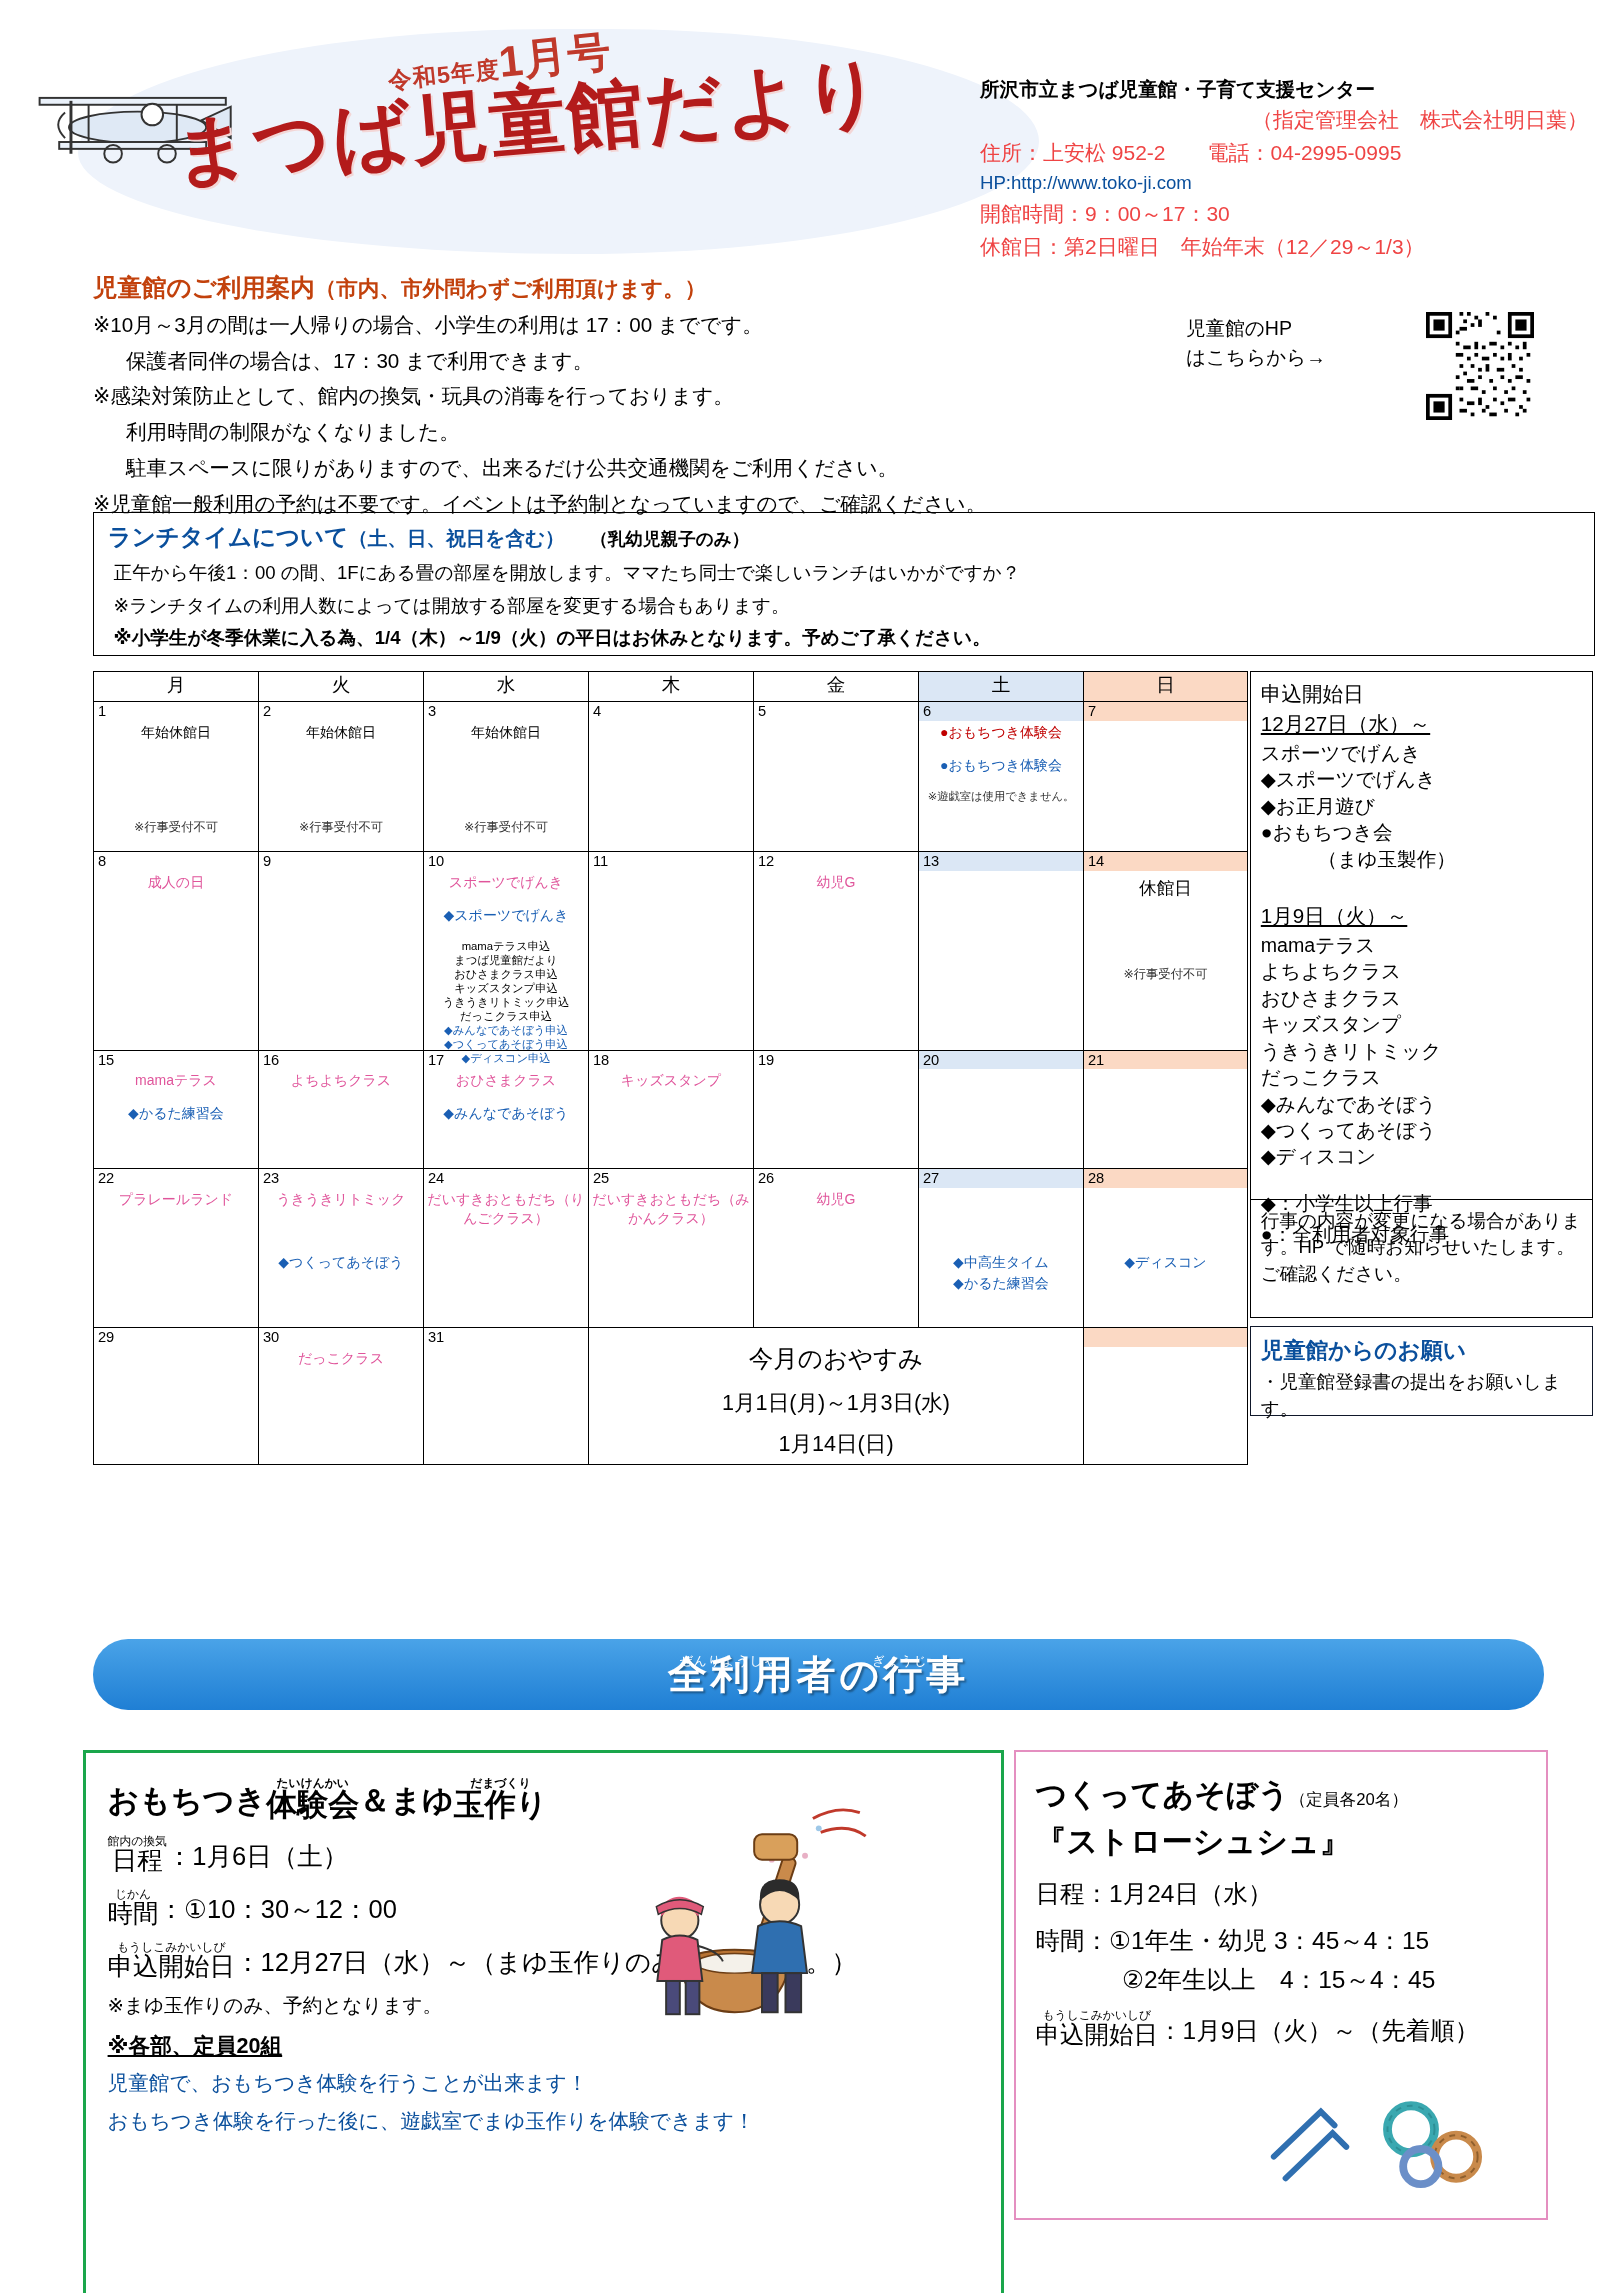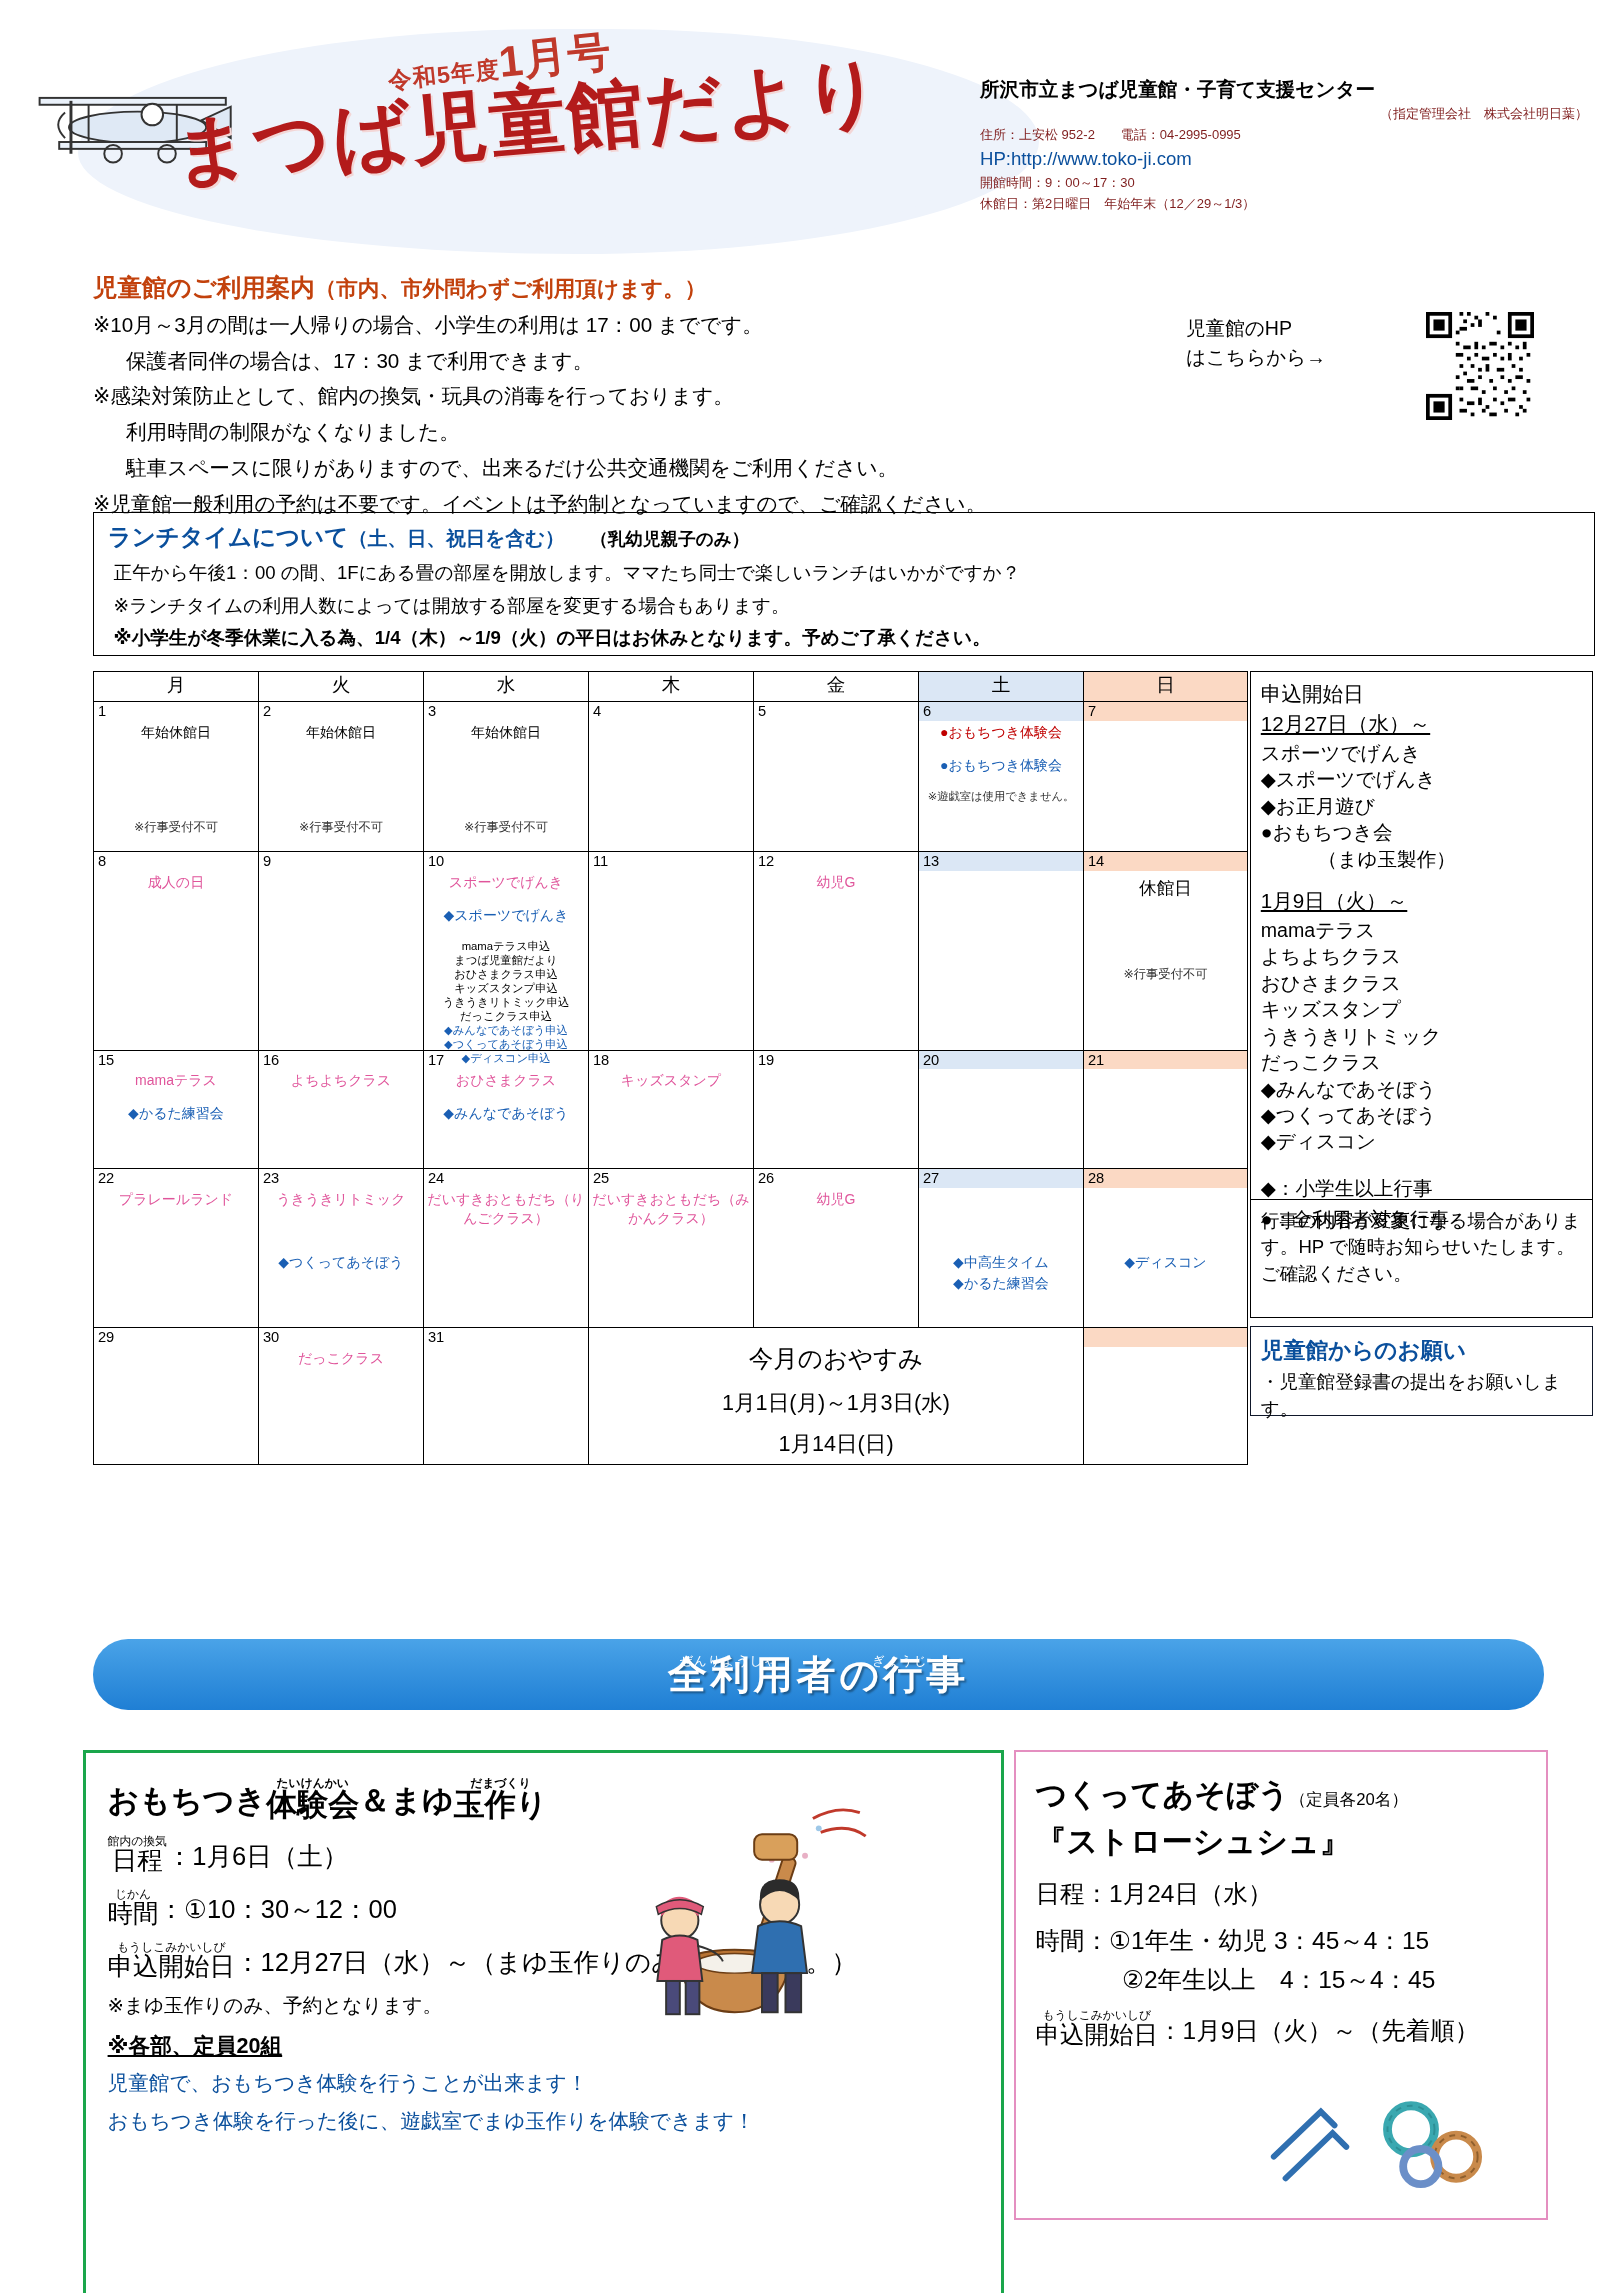--- a/index.html
+++ b/index.html
@@ -36,21 +36,21 @@
     position:absolute;left:172px;top:71px;
     font-size:76px;font-weight:bold;color:#b31b1b;
     letter-spacing:2px;
     transform:rotate(-5deg);
     text-shadow:2px 2px 0 #f3d6d6;
     white-space:nowrap;
   }
 
   .hdr-right{position:absolute;left:980px;top:74px;width:608px;color:#0a4f9c;font-size:18.6px;line-height:1.55;}
   .hdr-right .l1{color:#000;font-weight:bold;font-size:19.6px;}
-  .hdr-right .l2{color:#7f1d1d;font-size:13px;}
+  .hdr-right .l2{color:#ef4444;font-size:21px;}
 
   
   .info{position:absolute;left:93px;top:271px;width:1176px;}
   .info h2{margin:0;font-size:24.5px;font-weight:bold;color:#c2410c;}
   .info h2 .sub{font-size:21.6px;}
   .info p{margin:5.9px 0 0 0;font-size:20.6px;line-height:1.45;color:#000;}
   .info p.indent{margin-left:33px;}
 
   .hp-note{position:absolute;left:1186px;top:314px;font-size:19.6px;line-height:1.5;color:#000;}
   .qr{position:absolute;left:1426px;top:312px;width:108px;height:108px;}
@@ -531,21 +531,21 @@
     <div class="rp-box" style="height:529px;">
       <h4>申込開始日</h4>
       <div class="u">12月27日（水）～</div>
       <ul>
         <li>スポーツでげんき</li>
         <li>◆スポーツでげんき</li>
         <li>◆お正月遊び</li>
         <li>●おもちつき会</li>
         <li class="indent">（まゆ玉製作）</li>
       </ul>
-      <div class="u" style="margin-top:15px;text-decoration:underline;">1月9日（火）～</div>
+      <div class="u" style="margin-top:30px;text-decoration:underline;">1月9日（火）～</div>
       <ul>
         <li>mamaテラス</li>
         <li>よちよちクラス</li>
         <li>おひさまクラス</li>
         <li>キッズスタンプ</li>
         <li>うきうきリトミック</li>
         <li>だっこクラス</li>
         <li>◆みんなであそぼう</li>
         <li>◆つくってあそぼう</li>
         <li>◆ディスコン</li>

